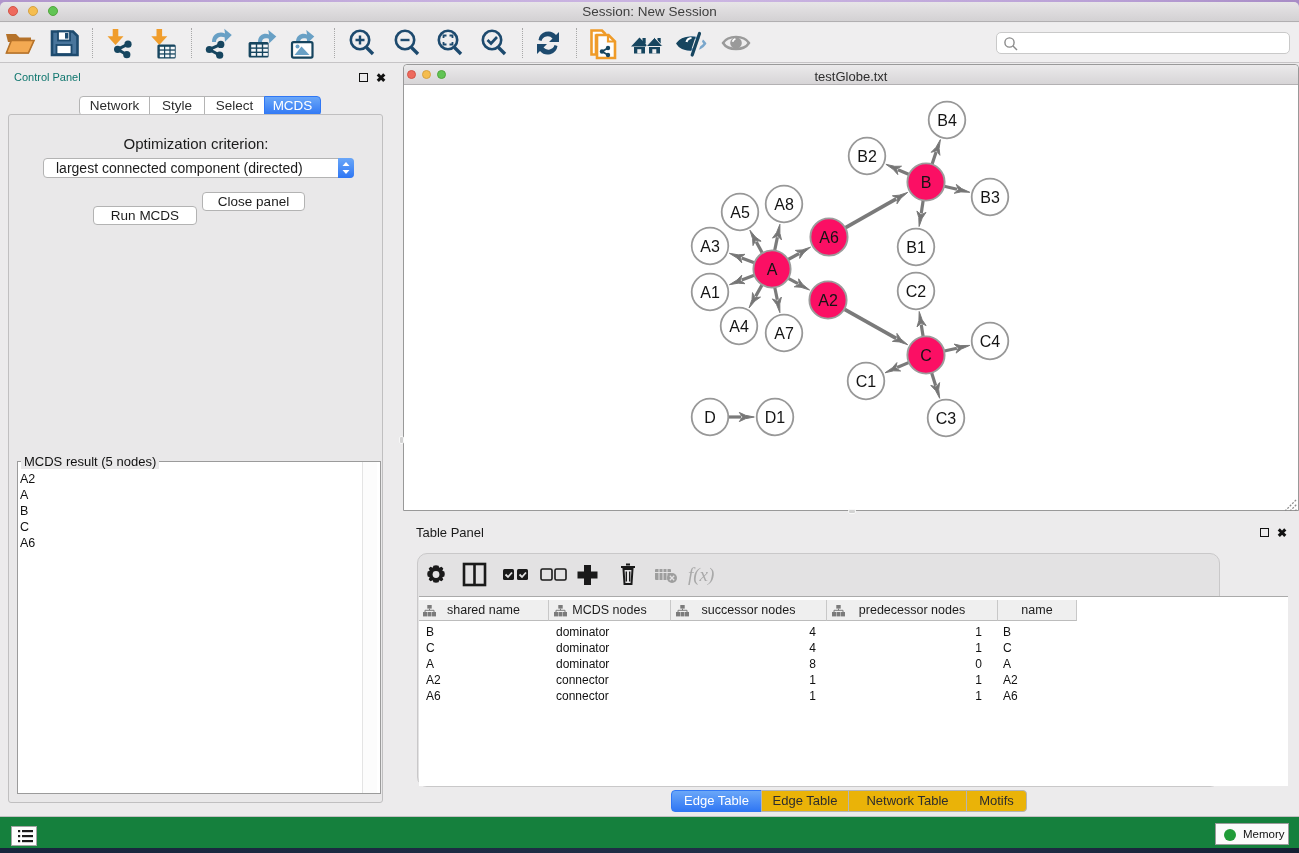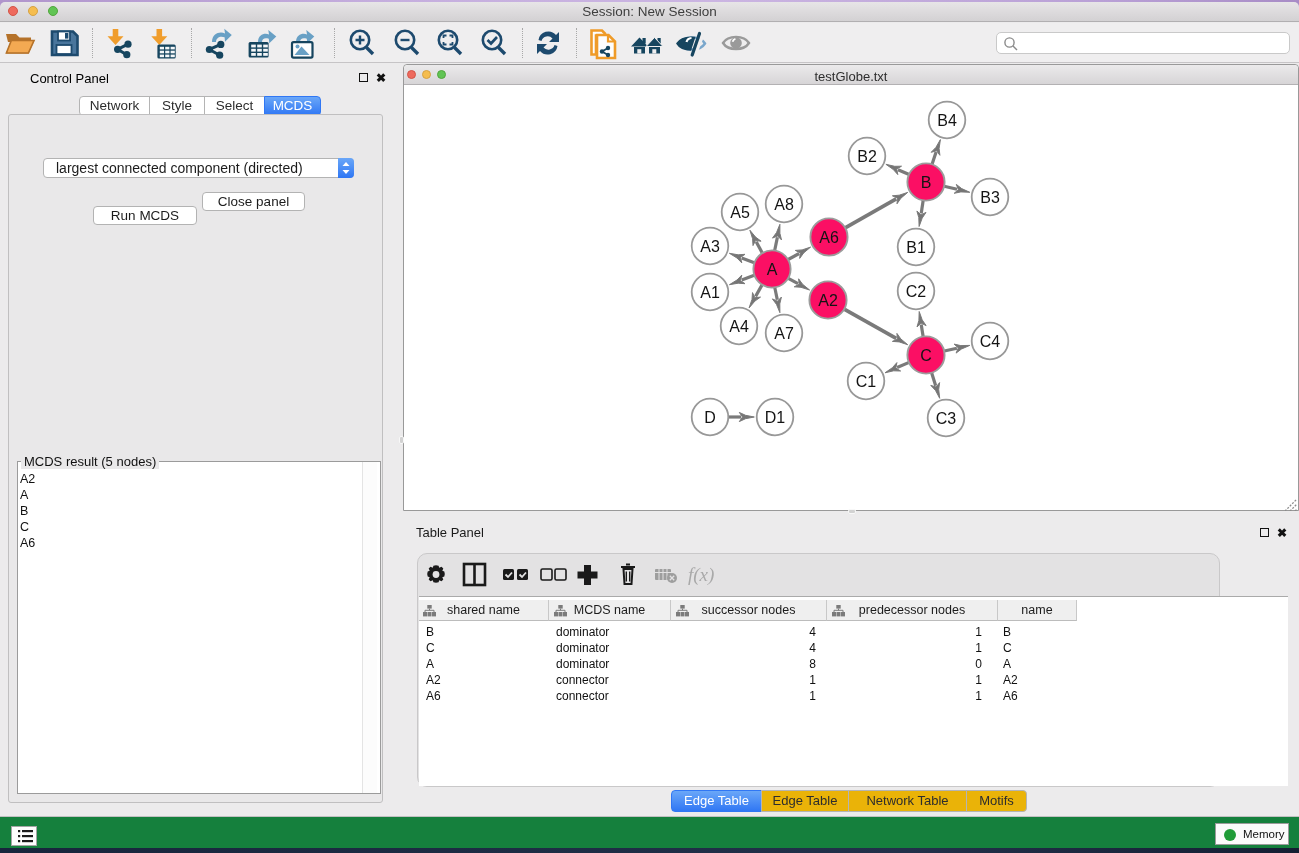--- a/index.html
+++ b/index.html
@@ -13,21 +13,21 @@
 #titlebar .t1 { left:8px;   background:#ee6a5e; border:1px solid #d35548; }
 #titlebar .t2 { left:28px; background:#f5bd4f; border:1px solid #d6a243; }
 #titlebar .t3 { left:48px; background:#61c454; border:1px solid #52a63e; }
 #titletext { top:4px; left:0; width:1299px; text-align:center; font-size:13.5px; color:#3e3e3e; }
 #toolbar { top:23px; left:0; width:1299px; height:40px; background:#efeeef; border-bottom:1px solid #c6c4c6; }
 .tsep { position:absolute; top:5px; height:30px; width:0; border-left:1px dotted #a8a8a8; }
 .ticon { position:absolute; top:3px; }
 #searchbox { top:9px; left:996px; width:294px; height:22px; background:#fff; border:1px solid #c9c9c9; border-radius:5px; }
 
 #cpanel { top:63px; left:0; width:392px; height:753px; background:#ecebec; }
-#cpanel-title { top:8px; left:14px; font-size:13px; color:#000000;margin-left:16px; }
+#cpanel-title { top:8px; left:14px; font-size:11px; color:#0f766e; }
 .winbtn { position:absolute; font-size:12px; color:#111; }
 .tab { position:absolute; top:0; height:20px; background:#fff; border:1px solid #b4b4b4; font-size:13.5px; color:#2d2d2d; text-align:center; line-height:18px; }
 .tab.sel { background:linear-gradient(#6aa7f8,#3077f4); color:#fff; border-color:#3077f4; }
 #cp-inner { top:51px; left:8px; width:375px; height:689px; background:#e9e8e9; border:1px solid #c0bfc0; border-radius:3px; }
 #opt-label { top:72px; left:0; width:392px; text-align:center; font-size:15px; color:#1c1c1c; }
 #opt-select { top:95px; left:43px; width:311px; height:20px; background:#fff; border:1px solid #b3b3b3; border-radius:4px; font-size:14px; color:#1c1c1c; line-height:18px; padding-left:12px; }
 #opt-stepper { top:95px; left:338px; width:16px; height:20px; background:linear-gradient(#6aa7f8,#2e76f4); border-radius:0 4px 4px 0; }
 .btn { position:absolute; height:19px; background:#fff; border:1px solid #b3b3b3; border-radius:4px; font-size:13.5px; color:#1c1c1c; text-align:center; line-height:17px; }
 #fieldset { top:398px; left:17px; width:364px; height:333px; border:1px solid #9b9b9b; background:#fff; }
 #fs-legend { top:391px; left:21px; background:#e9e8e9; padding:0 3px; font-size:13px; color:#111; }
@@ -207,20 +207,21 @@
 <div class="abs" style="left:390px;top:63px;width:1px;height:753px;background:#d8d8d8;"></div>
 <div class="abs" id="cpanel">
   <div class="abs" id="cpanel-title">Control Panel</div>
   <div class="abs" style="left:359px;top:10px;width:9px;height:9px;border:1.6px solid #111;"></div>
   <div class="abs winbtn" style="left:376px;top:8px;font-weight:bold;">✖</div>
   <div class="abs tab" style="left:79px;top:33px;width:71px;border-radius:4px 0 0 4px;">Network</div>
   <div class="abs tab" style="left:149px;top:33px;width:56px;">Style</div>
   <div class="abs tab" style="left:204px;top:33px;width:61px;">Select</div>
   <div class="abs tab sel" style="left:264px;top:33px;width:57px;border-radius:0 4px 4px 0;">MCDS</div>
   <div class="abs" id="cp-inner"></div>
+  <div class="abs" id="opt-label">Optimization criterion:</div>
   <div class="abs" id="opt-select">largest connected component (directed)</div>
   <div class="abs" id="opt-stepper">
     <svg width="16" height="20" viewBox="0 0 16 20">
       <path d="M4.5 8 L8 4 L11.5 8 z" fill="#fff"></path>
       <path d="M4.5 12 L8 16 L11.5 12 z" fill="#fff"></path>
     </svg>
   </div>
   <div class="abs btn" style="left:93px;top:143px;width:104px;">Run MCDS</div>
   <div class="abs btn" style="left:202px;top:129px;width:103px;">Close panel</div>
   <div class="abs" id="fieldset"></div>
@@ -357,21 +358,21 @@
       <g fill="#9e9e9e">
         <rect x="237" y="12" width="16" height="11" rx="1"></rect>
         <path d="M237 15.5 h16 M241 12 v11 M245 12 v11 M249 12 v11" stroke="#e3e2e3" stroke-width="1"></path>
         <circle cx="254" cy="21" r="5"></circle>
         <path d="M251.8 18.8 l4.4 4.4 M256.2 18.8 l-4.4 4.4" stroke="#e3e2e3" stroke-width="1.3"></path>
         <text x="270" y="24" font-size="19" font-style="italic" font-family="Liberation Serif, serif" fill="#a9a9a9">f(x)</text>
       </g>
     </svg>
     <div id="tp-table">
       <div class="th" style="left:0px;width:130px;">shared name</div>
-      <div class="th" style="left:130px;width:122px;">MCDS name</div>
+      <div class="th" style="left:130px;width:122px;">MCDS nodes</div>
       <div class="th" style="left:252px;width:156px;">successor nodes</div>
       <div class="th" style="left:408px;width:171px;">predecessor nodes</div>
       <div class="th" style="left:579px;width:79px;">name</div>
       <svg class="abs" style="left:4px;top:8px;" width="660" height="12" viewBox="0 0 660 12">
         <g fill="#7b7b7b">
           <g id="hicon">
               <rect x="4.3" y="0" width="4.4" height="3.6"></rect>
               <rect x="0" y="7" width="4" height="4.4"></rect>
               <rect x="4.5" y="7" width="4" height="4.4"></rect>
               <rect x="9" y="7" width="4" height="4.4"></rect>

